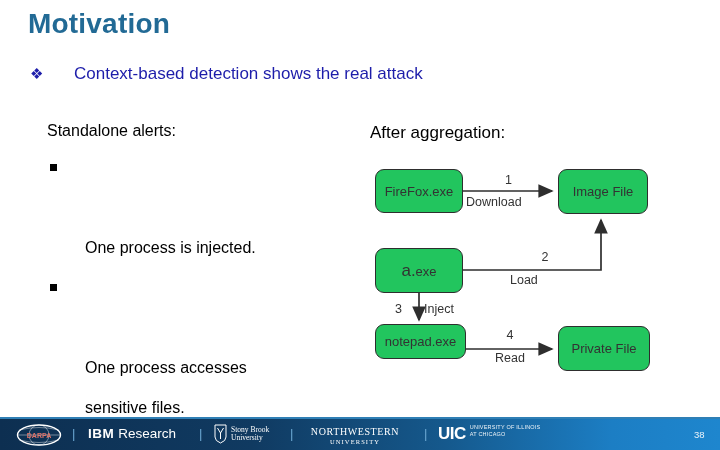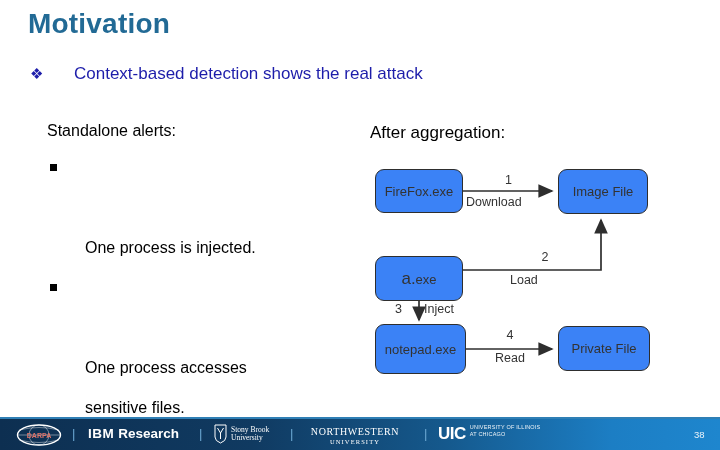--- a/index.html
+++ b/index.html
@@ -26,29 +26,29 @@
   .col-heading{font-size:16px;line-height:22px;}
   .alert-list{margin-top:6px;}
   .alert-item{position:relative;padding-left:38px;font-size:16px;line-height:40px;white-space:pre-line;}
   .sq{position:absolute;left:3px;top:16px;width:7px;height:7px;background:#000;display:block;}
 
   
   .right-col{position:absolute;left:368px;top:120px;width:302px;height:272px;}
   .right-col .col-heading{position:absolute;left:2px;top:2px;font-size:17px;}
   .dnode{
     position:absolute;box-sizing:border-box;
-    border:1.6px solid #2e2e2e;border-radius:9px;background:#3b82f6;
+    border:1.6px solid #2e2e2e;border-radius:9px;background:#22c55e;
     display:flex;align-items:center;justify-content:center;
     font-size:13px;color:#333;
   }
   .n-firefox{left:7px;top:49px;width:88px;height:44px;}
   .n-imagefile{left:190px;top:49px;width:90px;height:45px;}
-  .n-aexe{left:7px;top:136px;width:88px;height:45px;}
+  .n-aexe{left:7px;top:128px;width:88px;height:45px;}
   .n-aexe .lbl::first-letter{font-size:17px;}
-  .n-notepad{left:7px;top:204px;width:91px;height:50px;}
+  .n-notepad{left:7px;top:204px;width:91px;height:35px;}
   .n-privatefile{left:190px;top:206px;width:92px;height:45px;}
   .edges-svg{position:absolute;left:0;top:0;}
   .elabel{position:absolute;font-size:12.5px;color:#333;}
   .e1-num{left:103px;top:53px;width:75px;text-align:center;}
   .e1-lbl{left:98px;top:75px;width:75px;}
   .e2-num{left:142px;top:130px;width:70px;text-align:center;}
   .e2-lbl{left:142px;top:153px;width:70px;text-align:left;}
   .e3-num{left:10px;top:182px;width:24px;text-align:right;}
   .e3-lbl{left:56px;top:182px;}
   .e4-num{left:107px;top:208px;width:70px;text-align:center;}
@@ -59,21 +59,21 @@
     position:absolute;left:0;bottom:0;width:720px;height:31px;
     border-top:2px solid #2f7fb5;box-sizing:content-box;
     background:linear-gradient(90deg,#0d2f51 0%,#103a61 35%,#15598d 62%,#1c7ec4 85%,#1e86ce 100%);
     color:#fff;
   }
   .footer .sep{position:absolute;top:7px;font-size:13px;color:#6aa7d2;font-weight:300;}
   .sep1{left:72px;} .sep2{left:199px;} .sep3{left:290px;} .sep4{left:424px;}
   .darpa{position:absolute;left:16px;top:5px;}
   .ibm{position:absolute;left:88px;top:7px;font-size:13.5px;white-space:nowrap;}
   .ibm .ibm-word{font-weight:800;letter-spacing:.5px;}
-  .ibm .res-word{font-weight:700;margin-left:4px;}
+  .ibm .res-word{font-weight:400;margin-left:4px;}
   .stony{position:absolute;left:214px;top:5px;display:flex;align-items:center;}
   .stony-text{margin-left:4px;font-family:"Liberation Serif",serif;font-size:7.5px;line-height:8.5px;}
   .nw{position:absolute;left:303px;top:7px;width:104px;text-align:center;font-family:"Liberation Serif",serif;}
   .nw-1{font-size:10px;letter-spacing:.6px;}
   .nw-2{font-size:6.5px;letter-spacing:1.1px;margin-top:1px;}
   .uic{position:absolute;left:438px;top:5px;display:flex;align-items:flex-start;}
   .uic-mark{font-size:17px;font-weight:800;letter-spacing:-.5px;}
   .uic-text{margin-left:4px;font-size:5.5px;line-height:6.5px;letter-spacing:.2px;opacity:.92;}
   .page-num{position:absolute;left:694px;top:10px;font-size:9.5px;color:#eaf3fa;}
 </style>

